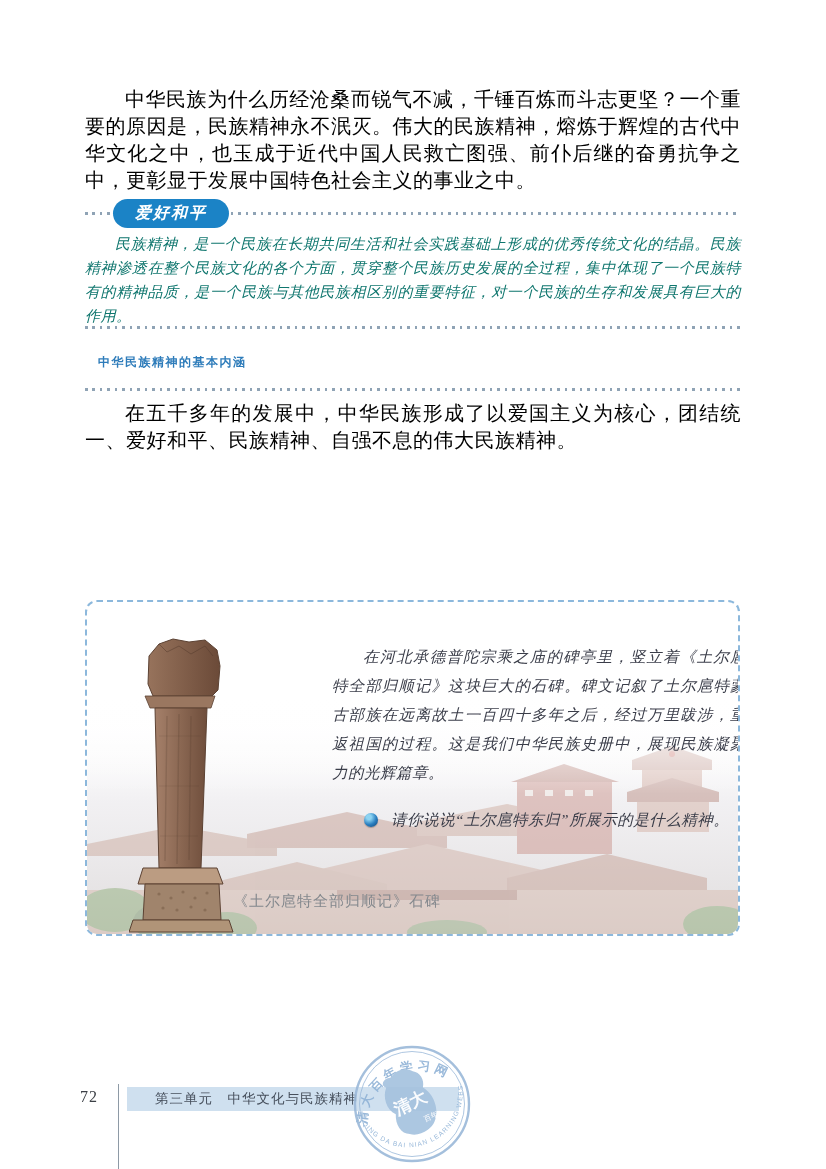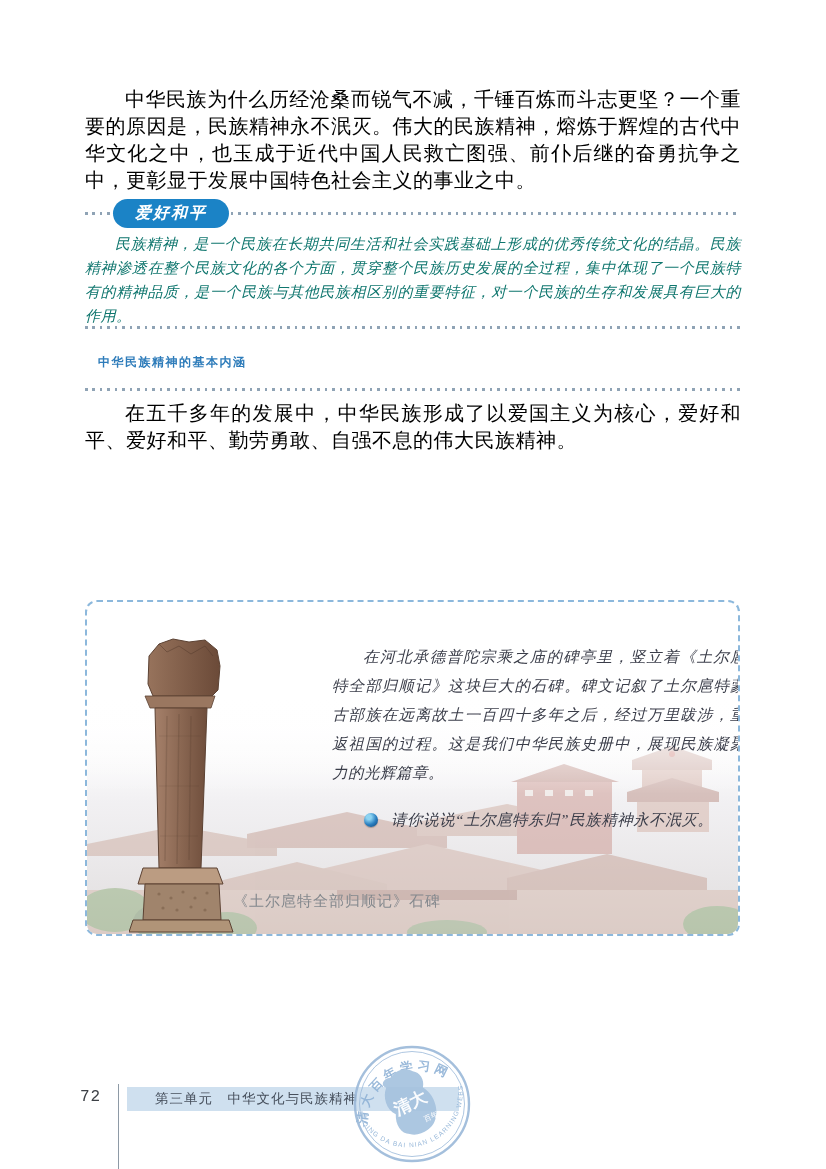--- a/index.html
+++ b/index.html
@@ -69,21 +69,21 @@
     vertical-align:-2px;margin-right:13px;
     box-shadow:0 1px 1px rgba(0,0,0,0.25);
   }
   .caption{
     position:absolute;left:146px;top:290px;
     font-size:15px;color:#83888d;letter-spacing:1px;
   }
   
   .footer-rule{left:118px;top:1084px;width:1px;height:85px;background:#8e9aa6;}
   .page-num{
-    left:80px;top:1088px;font-family:Liberation Mono, monospace;
+    left:80px;top:1088px;font-family:Liberation Serif, serif;
     font-size:16px;color:#3c4046;letter-spacing:1px;
   }
   .banner{
     left:127px;top:1087px;width:332px;height:24px;
     background:var(--banner,#cfe0ef);
     font-size:13.5px;line-height:24px;color:#464f5c;
     padding-left:28px;box-sizing:border-box;letter-spacing:1px;
   }
   .watermark{left:342px;top:1034px;width:140px;height:140px;opacity:0.9;}
 </style>
@@ -100,21 +100,21 @@
     <span class="dots dots-tail"></span>
   </div>
 
   <div class="abs expert-body">民族精神，是一个民族在长期共同生活和社会实践基础上形成的优秀传统文化的结晶。民族精神渗透在整个民族文化的各个方面，贯穿整个民族历史发展的全过程，集中体现了一个民族特有的精神品质，是一个民族与其他民族相区别的重要特征，对一个民族的生存和发展具有巨大的作用。</div>
 
   <div class="abs dotted-rule" style="top:326px"></div>
 
   <div class="abs section-heading">中华民族精神的基本内涵</div>
   <div class="abs dotted-rule" style="top:388px"></div>
 
-  <div class="abs para" style="top:400px">在五千多年的发展中，中华民族形成了以爱国主义为核心，爱好和平、爱好和平、勤劳勇敢、自强不息的伟大民族精神。</div>
+  <div class="abs para" style="top:400px">在五千多年的发展中，中华民族形成了以爱国主义为核心，团结统一、爱好和平、民族精神、自强不息的伟大民族精神。</div>
 
   <div class="abs activity">
 
     <svg class="photo-layer" viewBox="0 0 651 240" aria-hidden="true">
       <defs>
         <linearGradient id="sky" x1="0" y1="0" x2="0" y2="1">
           <stop offset="0" stop-color="#ffffff" stop-opacity="0"></stop>
           <stop offset="0.45" stop-color="#e6e4e8" stop-opacity="0.55"></stop>
           <stop offset="1" stop-color="#d8d4d4" stop-opacity="0.8"></stop>
         </linearGradient>
@@ -193,21 +193,21 @@
           <circle cx="62" cy="271" r="1.6"></circle>
         <circle cx="76" cy="274" r="1.6"></circle>
       </g>
 
       <polygon points="4,284 100,284 104,296 0,296" fill="#b09478" stroke="#5c4233" stroke-width="1"></polygon>
     </svg>
 
     <div class="narrative">在河北承德普陀宗乘之庙的碑亭里，竖立着《土尔扈特全部归顺记》这块巨大的石碑。碑文记叙了土尔扈特蒙古部族在远离故土一百四十多年之后，经过万里跋涉，重返祖国的过程。这是我们中华民族史册中，展现民族凝聚力的光辉篇章。</div>
 
     <div class="question">
-      <span class="globe"></span><span>请你说说“土尔扈特东归”民族精神永不泯灭。</span>
+      <span class="globe"></span><span>请你说说“土尔扈特东归”所展示的是什么精神。</span>
     </div>
 
     <div class="caption">《土尔扈特全部归顺记》石碑</div>
   </div>
 
   <div class="abs footer-rule"></div>
   <div class="abs page-num">72</div>
   <div class="abs banner">第三单元　中华文化与民族精神</div>
 
   <svg class="abs watermark" viewBox="0 0 140 140">

